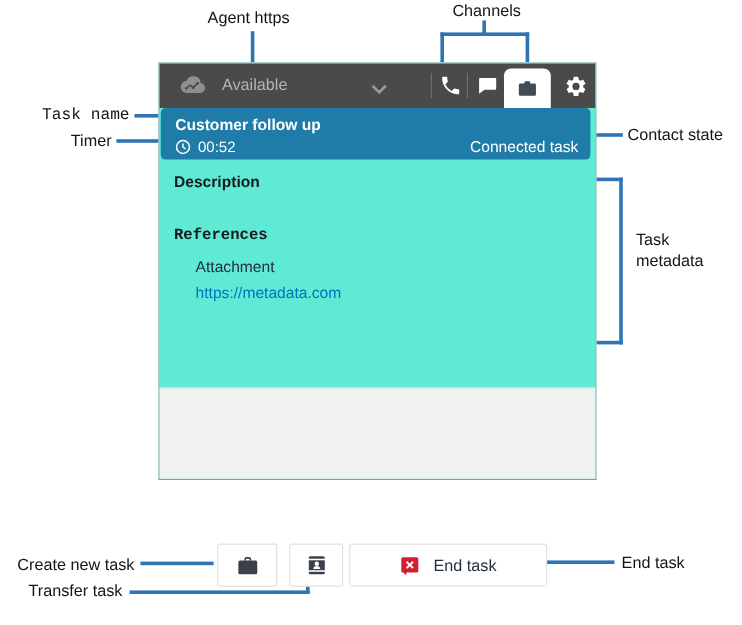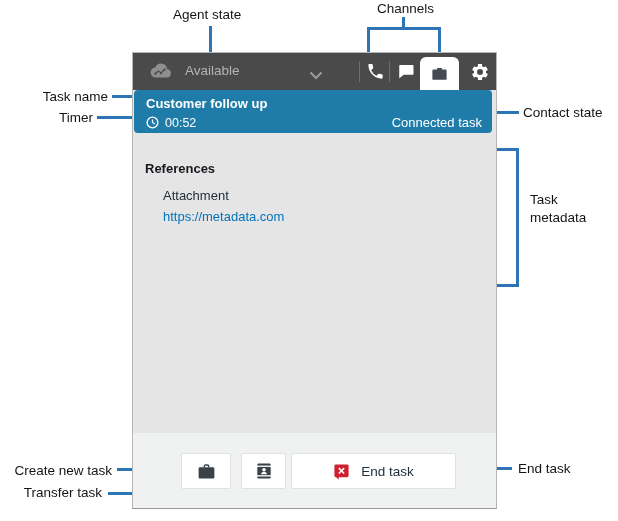--- a/index.html
+++ b/index.html
@@ -7,22 +7,22 @@
   .canvas {
     position:relative; width:618px; height:521px; background:#fff; overflow:hidden;
     font-family:"Liberation Sans","DejaVu Sans",sans-serif; color:#232f3e;
   }
   
   .callout-label { position:absolute; font-size:13.5px; color:#141414; white-space:nowrap; }
   .callout-label.wrap { white-space:normal; line-height:1.3; }
   .cline { position:absolute; background:#2e75b5; }
   
   .panel {
-    position:absolute; left:132px; top:52px; width:365px; height:457px;
-    background:#e5e5e5; border:1px solid #b6b6b6; border-bottom-color:#979797;
+    position:absolute; left:132px; top:52px; width:365px; height:348px;
+    background:#5eead4; border:1px solid #b6b6b6; border-bottom-color:#979797;
   }
   .ccp-header {
     position:absolute; left:0; top:0; right:0; height:37px; background:#4a4a4a;
   }
   .logo { position:absolute; left:14px; top:7px; }
   .status-label { position:absolute; left:52px; top:10px; font-size:13.5px; color:#b4b4b4; }
   .chevron { position:absolute; left:176px; top:13px; }
   .hdivider { position:absolute; top:8px; width:1px; height:21px; background:#6e6e6e; }
   .ch-btn { position:absolute; top:0; width:30px; height:37px; display:flex; align-items:center; justify-content:center; }
   .active-tab {
@@ -37,21 +37,21 @@
   }
   .task-title { font-size:13px; font-weight:bold; }
   .task-row2 { display:flex; align-items:center; margin-top:4px; font-size:12.5px; }
   .task-timer { display:flex; align-items:center; gap:6px; }
   .task-state { margin-left:auto; font-size:13px; }
   
   .content { position:absolute; left:12px; right:12px; top:79px; font-size:13px; color:#232f3e; }
   .h-bold { font-weight:bold; font-size:13px; color:#16191f; }
   .desc-head { margin-top:12px; }
   .desc-text { margin-top:6px; }
-  .ref-head { margin-top:29px; }
+  .ref-head { margin-top:29px;font-family:Liberation Mono, monospace; }
   .attach { margin-top:12px; margin-left:18px; }
   .ref-link { margin-top:6px; margin-left:18px; color:#0073bb; cursor:pointer; }
   
   .ccp-footer {
     position:absolute; left:0; right:0; bottom:0; height:76px; background:#f0f1f1;
     border-top:1px solid #e4e5e5;
   }
   .fbtn {
     position:absolute; background:#fff; border:1px solid #e0e1e1; border-radius:2px;
     display:flex; align-items:center; justify-content:center; cursor:pointer;
@@ -59,30 +59,30 @@
   .btn-create { left:48px; top:400px; width:50px; height:36px; }
   .btn-transfer { left:108px; top:400px; width:45px; height:36px; }
   .btn-end { left:158px; top:400px; width:165px; height:36px; gap:11px; }
   .btn-end .lbl { font-size:13.5px; color:#232f3e; }
 </style>
 </head>
 <body>
 
 <div class="canvas">
 
-  <div class="callout-label" style="left:173px; top:7px;">Agent state</div>
+  <div class="callout-label" style="left:173px; top:7px;">Agent https</div>
   <div class="cline" style="left:209px; top:26px; width:3px; height:26px;"></div>
 
   <div class="callout-label" style="left:377px; top:1px;">Channels</div>
   <div class="cline" style="left:402px; top:17px; width:3px; height:13px;"></div>
   <div class="cline" style="left:367px; top:27px; width:74px; height:3px;"></div>
   <div class="cline" style="left:367px; top:27px; width:3px; height:25px;"></div>
   <div class="cline" style="left:438px; top:27px; width:3px; height:25px;"></div>
 
-  <div class="callout-label" style="left:0; top:89px; width:108px; text-align:right;">Task name</div>
+  <div class="callout-label" style="left:0; top:89px; width:108px; text-align:right;font-family:Liberation Mono, monospace;">Task name</div>
   <div class="cline" style="left:112px; top:95px; width:21px; height:3px;"></div>
 
   <div class="callout-label" style="left:0; top:110px; width:93px; text-align:right;">Timer</div>
   <div class="cline" style="left:97px; top:116px; width:36px; height:3px;"></div>
 
   <div class="cline" style="left:493px; top:111px; width:26px; height:3px;"></div>
   <div class="callout-label" style="left:523px; top:105px;">Contact state</div>
 
   <div class="cline" style="left:497px; top:148px; width:22px; height:3px;"></div>
   <div class="cline" style="left:516px; top:148px; width:3px; height:139px;"></div>
@@ -151,20 +151,21 @@
               <circle cx="7" cy="7" r="5.8" stroke="#fff" stroke-width="1.4" fill="none"></circle>
               <path d="M7 3.8 V7 l2.4 1.6" stroke="#fff" stroke-width="1.3" fill="none"></path>
             </svg>
           <span>00:52</span>
         </span>
         <span class="task-state">Connected task</span>
       </div>
     </div>
 
     <div class="content">
+      <div class="h-bold desc-head">Description</div>
       <div class="h-bold ref-head">References</div>
       <div class="attach">Attachment</div>
       <div class="ref-link">https://metadata.com</div>
     </div>
 
     <div class="ccp-footer"></div>
 
     <div class="fbtn btn-create">
       <svg width="21" height="21" viewBox="0 0 24 24">
           <path fill="#3a4148" d="M4.5 7h15A1.5 1.5 0 0 1 21 8.5v10a1.5 1.5 0 0 1-1.5 1.5h-15A1.5 1.5 0 0 1 3 18.5v-10A1.5 1.5 0 0 1 4.5 7z"></path>

